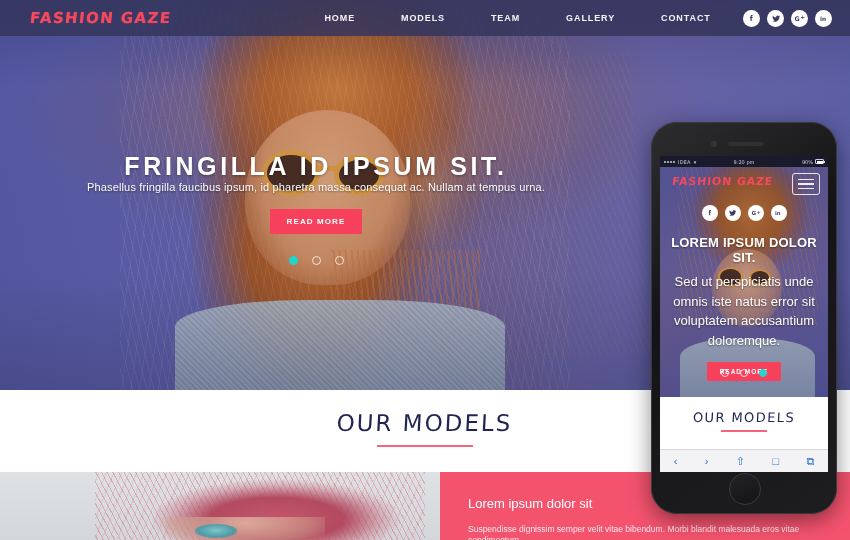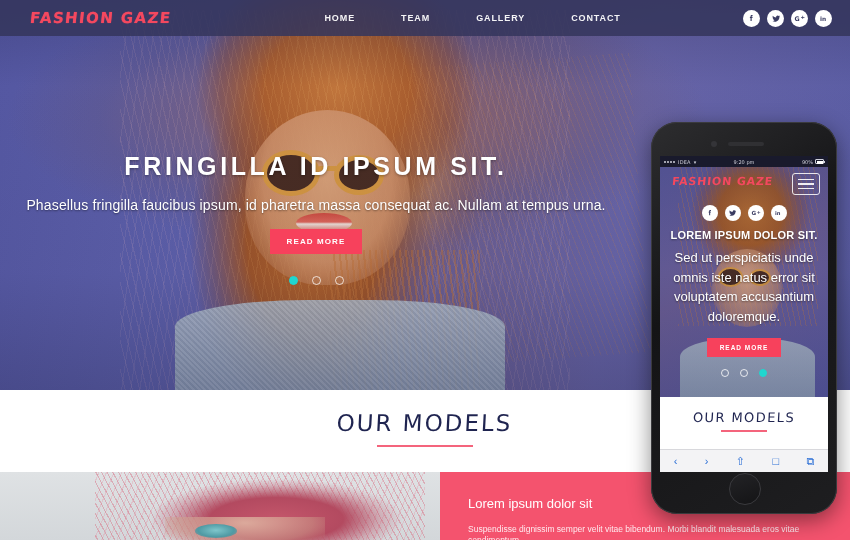--- a/index.html
+++ b/index.html
@@ -121,21 +121,21 @@
 
   
   .hero-text {
     position:absolute; left:0; top: 152px; width: 632px; text-align:center; z-index: 20;
   }
   .hero-title {
     color:#fff; font-size: 25px; font-weight: bold; letter-spacing: 3.6px;
     text-shadow: 0 1px 3px rgba(0,0,0,.35);
   }
   .hero-sub {
-    margin-top: 16px; color:#fff; font-size: 14px; letter-spacing: .15px;
+    color:#fff; font-size: 11px; letter-spacing: .15px;
     text-shadow: 0 1px 2px rgba(0,0,0,.45);
   }
   .btn-readmore {
     display:inline-block; margin-top: 16px;
     background:#f7415c; color:#fff;
     font-size: 8px; font-weight: bold; letter-spacing: 1.1px;
     padding: 8px 17px; border: none; cursor: pointer;
     font-family: "Liberation Sans", sans-serif;
   }
   .dots { margin-top: 22px; display:flex; gap: 14px; justify-content:center; }
@@ -250,21 +250,21 @@
   }
   .ph-burger {
     position:absolute; right: 8px; top: 6px; width: 28px; height: 22px;
     border: 1.5px solid rgba(255,255,255,.85); border-radius: 3px; z-index:4;
     display:flex; flex-direction:column; justify-content:center; align-items:center; gap:3px;
   }
   .ph-burger i { display:block; width:16px; height:1.5px; background:rgba(255,255,255,.9); }
   .ph-socials { position:absolute; left:0; right:0; top: 38px; display:flex; justify-content:center; gap:7px; z-index:4;}
   .ph-sbtn { width:16px; height:16px; border-radius:50%; background:#fff; display:flex; align-items:center; justify-content:center; color:#3a3c62; }
   .ph-text { position:absolute; left:0; right:0; top: 62px; text-align:center; z-index:4; padding: 0 6px;}
-  .ph-title { color:#fff; font-size: 11px; font-weight:bold; letter-spacing:.2px; text-shadow:0 1px 2px rgba(0,0,0,.4);}
+  .ph-title { color:#fff; font-size: 13px; font-weight:bold; letter-spacing:.2px; text-shadow:0 1px 2px rgba(0,0,0,.4);margin-top:6px;}
   .ph-sub { color:#fff; font-size: 13px; margin-top: 7px; line-height:1.5; text-shadow:0 1px 2px rgba(0,0,0,.45);}
   .ph-btn { display:inline-block; margin-top: 12px; background:#f7415c; color:#fff; font-size:6.5px; font-weight:bold; letter-spacing:1px; padding:6px 13px; border:none; cursor:pointer; font-family:"Liberation Sans",sans-serif;}
   .ph-dots { position:absolute; left:0; right:0; top: 202px; display:flex; justify-content:center; gap:11px; z-index:4;}
   .ph-dot { width:8px; height:8px; border-radius:50%; border:1.3px solid rgba(255,255,255,.8);}
   .ph-dot.active { background:#1fd6cf; border-color:#1fd6cf; }
 
   .phone-models { height: 52px; background:#fff; text-align:center; padding-top: 13px; }
   .phone-models-title { color:#1f2450; font-size: 13px; letter-spacing:1.4px; font-family:"DejaVu Sans", sans-serif; transform: skewX(-3deg);}
   .phone-models-ul { width: 46px; height:1.5px; background:#f4647c; margin: 5px auto 0; }
   .phone-toolbar {
@@ -296,20 +296,21 @@
     <div class="lips"></div>
     <div class="long-hair"></div>
     <div class="shirt"></div>
     <div class="hero-vignette"></div>
   </div>
 
   <div class="header">
     <div class="logo">FASHION GAZE</div>
     <nav class="nav">
       <a href="#">HOME</a>
+      <a href="#">MODELS</a>
       <a href="#">TEAM</a>
       <a href="#">GALLERY</a>
       <a href="#">CONTACT</a>
     </nav>
     <div class="socials">
       <div class="sbtn">
         <svg width="9" height="9" viewBox="0 0 10 10">
             <path d="M6.2 3.3h-1V2.8c0-.3.1-.4.4-.4h.6V1.2h-.9C4.2 1.2 3.9 2 3.9 2.7v.6H3.2v1.2h.7v3.4h1.3V4.5h.9z" fill="#3a3c62"></path>
           </svg>
       </div>

